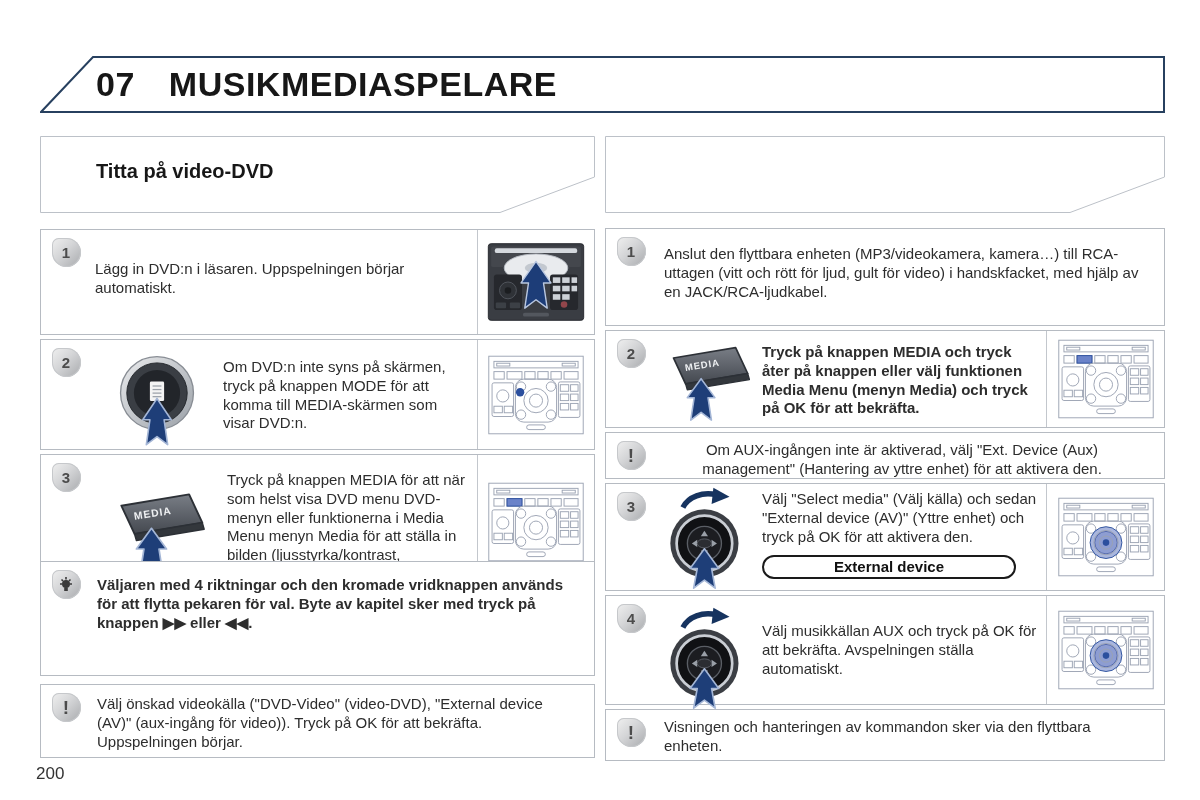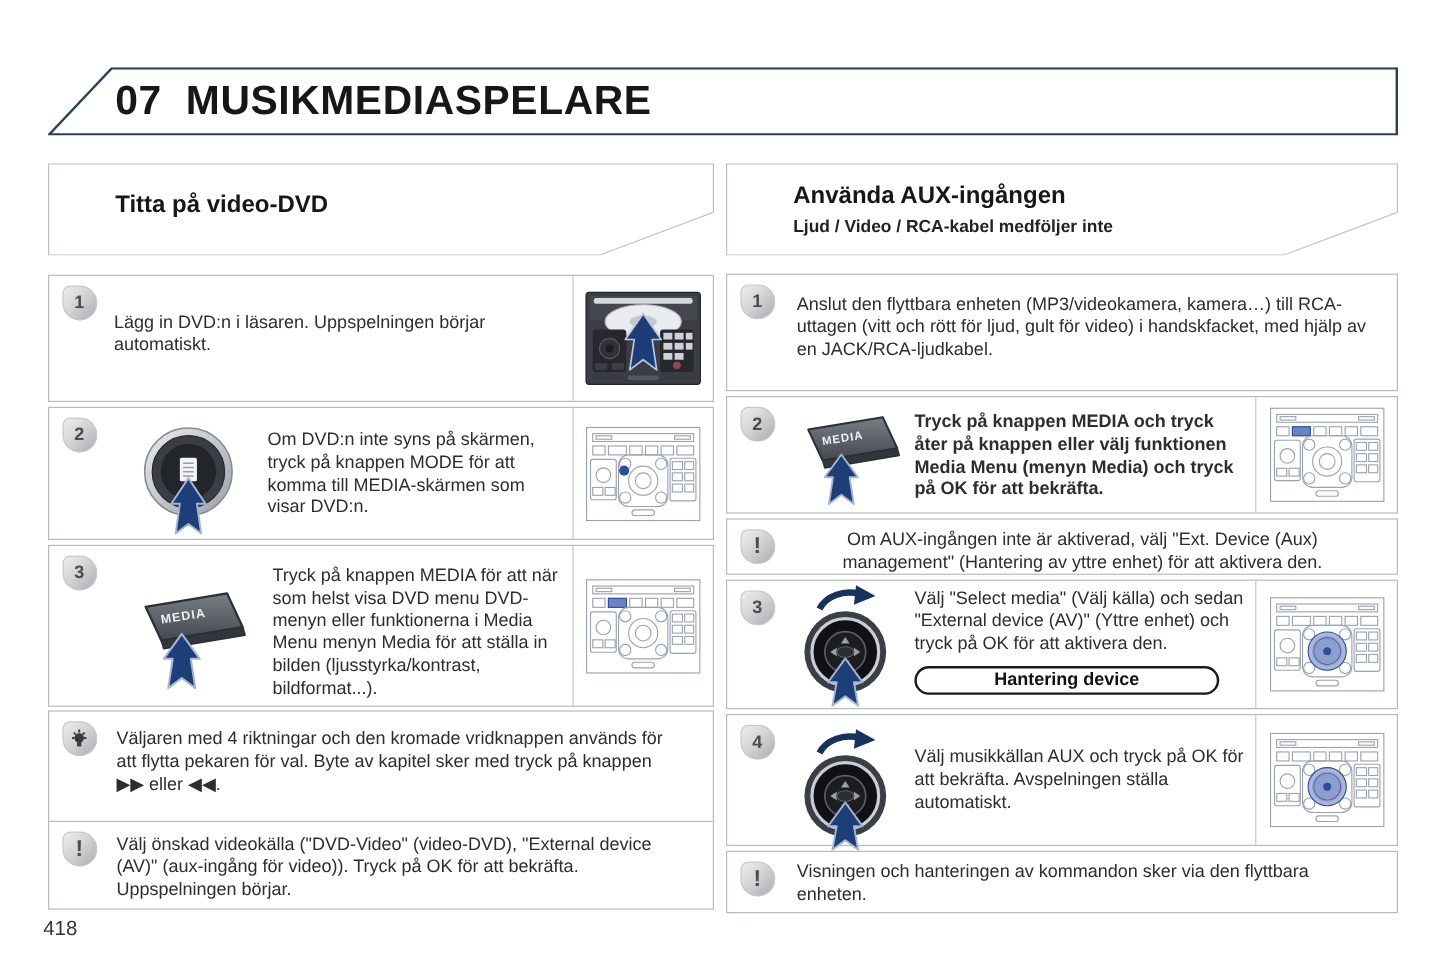--- a/index.html
+++ b/index.html
@@ -3,21 +3,21 @@
 <meta charset="utf-8">
 <style>
   html,body{margin:0;padding:0;background:#f2f2f2;}
   .page{position:relative;width:1200px;height:800px;background:#fff;overflow:hidden;
         font-family:"Liberation Sans",sans-serif;color:#2d2d2d;}
   svg{display:block;}
 
   
   .header{position:absolute;left:40px;top:56px;width:1125px;height:57px;}
   .header .frame{position:absolute;left:0;top:0;}
-  .header-text{position:absolute;left:56px;top:0;height:57px;display:flex;align-items:center;gap:20px;}
+  .header-text{position:absolute;left:56px;top:0;height:57px;display:flex;align-items:center;gap:34px;}
   .chapter-num,.chapter-title{font-size:34px;font-weight:bold;color:#171717;letter-spacing:.5px;}
 
   
   .titlebox{position:absolute;}
   .titlebox .frame{position:absolute;left:0;top:0;}
   .titlebox .tb-text{position:relative;padding:16px 0 0 56px;}
   .sec-title{font-size:20px;font-weight:bold;color:#171717;margin:0;}
   .sec-sub{font-size:14.5px;font-weight:bold;color:#222;margin:6px 0 0 0;}
   .tb-left .tb-text{padding-top:24px;}
 
@@ -32,21 +32,21 @@
   .badge.warn{font-size:19px;}
   .icon-col{flex:0 0 auto;display:flex;justify-content:center;align-items:flex-start;}
   .text-col{flex:1 1 auto;font-size:15px;line-height:1.25;color:#2d2d2d;}
   .text-col p{margin:0;}
   .thumb{flex:0 0 auto;border-left:1px solid #c3c7cd;display:flex;align-items:center;justify-content:center;}
 
   
   .l1{left:40px;top:229px;width:555px;height:106px;}
   .l2{left:40px;top:339px;width:555px;height:111px;}
   .l3{left:40px;top:454px;width:555px;height:135px;}
-  .l4{left:40px;top:592px;width:555px;height:115px;}
+  .l4{left:40px;top:561px;width:555px;height:115px;font-weight:bold;}
   .l5{left:40px;top:684px;width:555px;height:74px;}
   
   .r1{left:605px;top:228px;width:560px;height:98px;}
   .r2{left:605px;top:330px;width:560px;height:98px;}
   .r3{left:605px;top:432px;width:560px;height:47px;}
   .r4{left:605px;top:483px;width:560px;height:108px;}
   .r5{left:605px;top:595px;width:560px;height:110px;}
   .r6{left:605px;top:709px;width:560px;height:52px;}
 
   .l1 .text-col{padding:30px 10px 0 4px;}
@@ -121,24 +121,20 @@
     </svg>
     <div class="tb-text">
       <h2 class="sec-title">Titta på video-DVD</h2>
     </div>
   </div>
 
   <div class="titlebox" style="left:605px;top:136px;width:560px;height:77px;">
     <svg class="frame" width="560" height="77" viewBox="0 0 560 77">
       <polygon points="0.5,0.5 559.5,0.5 559.5,41 465,76.5 0.5,76.5" fill="#fff" stroke="#bcc1c8"></polygon>
     </svg>
-    <div class="tb-text">
-      <h2 class="sec-title">Använda AUX-ingången</h2>
-      <p class="sec-sub">Ljud / Video / RCA-kabel medföljer inte</p>
-    </div>
   </div>
 
   <div class="row l1">
     <div class="badge-col">
         <div class="badge">1</div>
       </div>
     <div class="text-col">
         <p>Lägg in DVD:n i läsaren. Uppspelningen börjar automatiskt.</p>
       </div>
     <div class="thumb">
@@ -402,21 +398,21 @@
         <polygon points="48,50 44,56 52,56" fill="#9aa0a8"></polygon>
           <polygon points="48,78 44,72 52,72" fill="#9aa0a8"></polygon>
         <polygon points="34,64 40,60 40,68" fill="#9aa0a8"></polygon>
           <polygon points="62,64 56,60 56,68" fill="#9aa0a8"></polygon>
         <ellipse cx="48" cy="64" rx="8" ry="5" fill="#2b2d32" stroke="#60646b"></ellipse>
         <polygon points="48,70 64,92 56,92 60,114 48,105 36,114 40,92 32,92" fill="#1e3e78" stroke="#a4b6d6" stroke-width="1.8" stroke-linejoin="round"></polygon>
       </svg>
     </div>
     <div class="text-col">
       <p>Välj "Select media" (Välj källa) och sedan "External device (AV)" (Yttre enhet) och tryck på OK för att aktivera den.</p>
-      <div class="pill">Hantering device</div>
+      <div class="pill">External device</div>
     </div>
     <div class="thumb unit-line v-knob">
   <svg width="106" height="86" viewBox="0 0 110 92" fill="none" stroke="#9aa2b2" stroke-width="1">
     <rect x="4.5" y="4.5" width="101" height="83" fill="#fff"></rect>
     <rect x="10" y="10" width="90" height="7"></rect>
     <rect x="13" y="12" width="14" height="3"></rect>
           <rect x="83" y="12" width="14" height="3"></rect>
     <rect x="10" y="21" width="11" height="8"></rect>
           <rect x="24" y="21" width="16" height="8"></rect>
     <rect x="43" y="21" width="11" height="8"></rect>
@@ -515,14 +511,14 @@
 
   <div class="row r6">
     <div class="badge-col">
         <div class="badge warn">!</div>
       </div>
     <div class="text-col">
         <p>Visningen och hanteringen av kommandon sker via den flyttbara enheten.</p>
       </div>
   </div>
 
-  <div class="page-num">418</div>
+  <div class="page-num">200</div>
 </div>
 
 </body></html>

